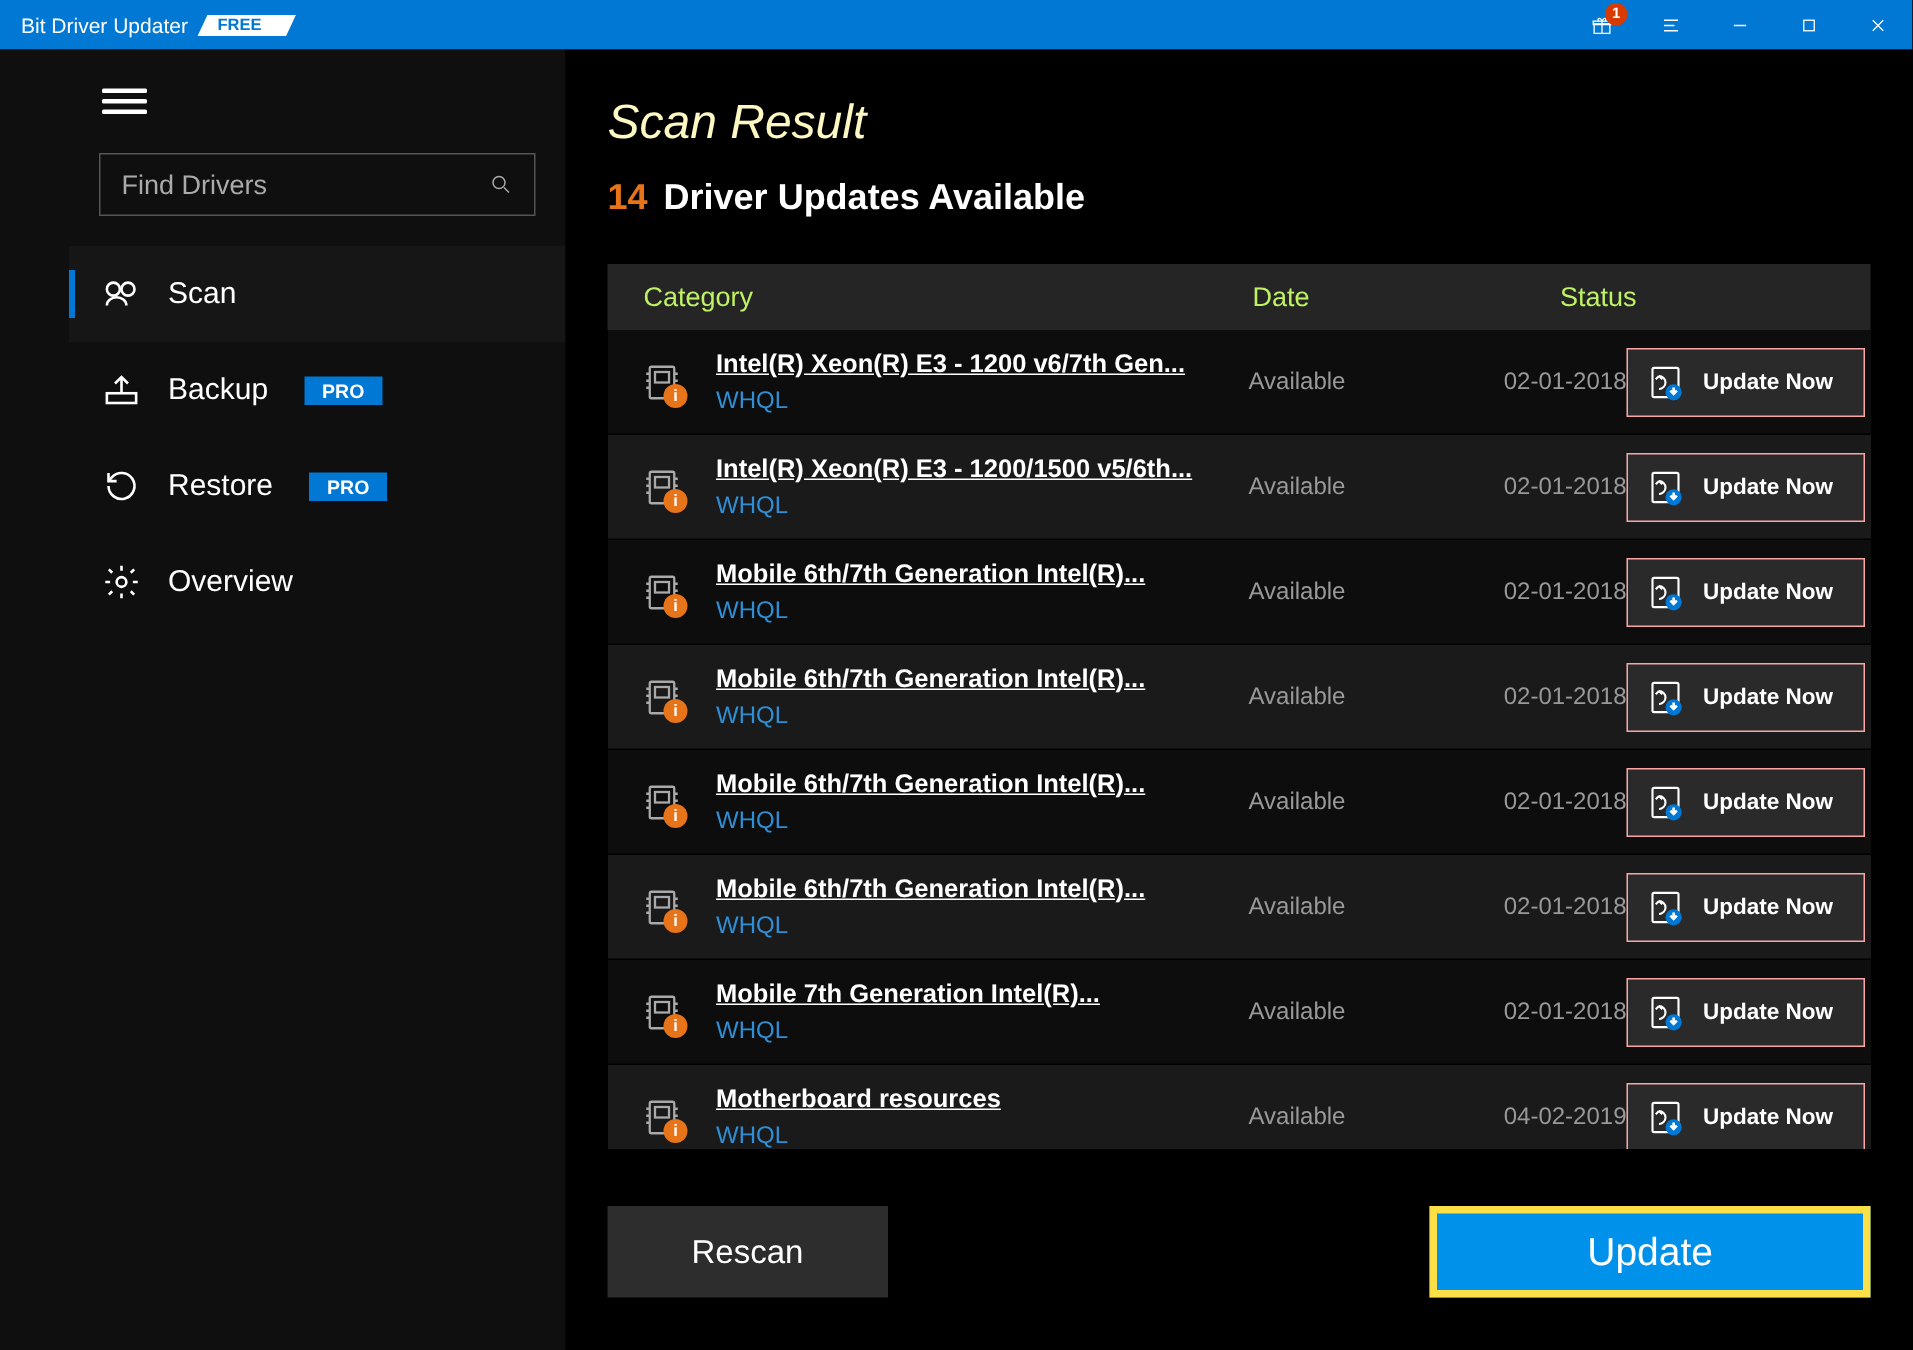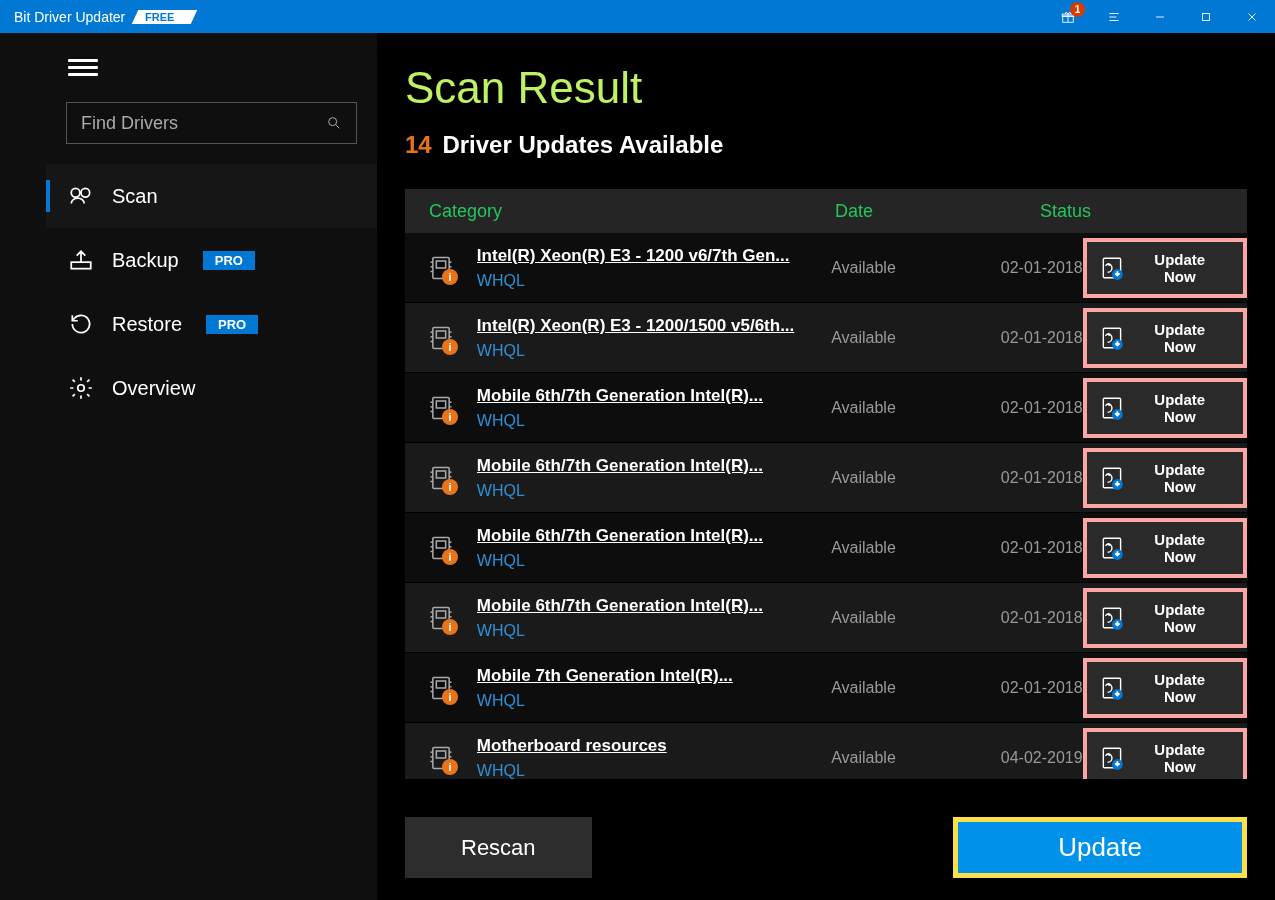--- a/index.html
+++ b/index.html
@@ -27,46 +27,46 @@
 .search-box span{flex:1;}
 
 .nav-item{height:64px;display:flex;align-items:center;padding:0 22px;font-size:20px;cursor:pointer;gap:18px;color:#fff;position:relative;}
 .nav-item.active{background:rgba(255,255,255,0.03);}
 .nav-item.active::before{content:"";position:absolute;left:0;top:16px;bottom:16px;width:4px;background:#0078d4;}
 .nav-icon{width:26px;height:26px;display:flex;align-items:center;justify-content:center;}
 .nav-icon svg{width:26px;height:26px;stroke:#fff;stroke-width:1.6;fill:none;}
 .pro-badge{background:#0078d4;color:#fff;font-size:13px;font-weight:bold;padding:2px 12px;margin-left:6px;}
 
 .main{flex:1;background:#000;display:flex;flex-direction:column;padding:30px 28px 24px 28px;}
-.page-title{font-size:44px;font-weight:300;margin-bottom:18px;color:#bef264;}
+.page-title{font-size:32px;font-weight:300;margin-bottom:18px;color:#fef9c3;font-style:italic;}
 .subtitle{font-size:24px;margin-bottom:30px;font-weight:400;}
 .subtitle .count{color:#e8741a;font-weight:700;margin-right:4px;}
 .subtitle .bold{font-weight:600;}
 
 .table-wrap{position:relative;}
-.table-header{height:44px;background:#252525;display:flex;align-items:center;font-size:18px;color:#22c55e;}
+.table-header{height:44px;background:#252525;display:flex;align-items:center;font-size:18px;color:#bef264;}
 .col-cat{width:430px;padding-left:24px;}
 .col-date{width:205px;}
 .col-status{flex:1;padding-left:0px;}
 
 .table-body{max-height:546px;overflow-y:scroll;}
 .row{height:70px;display:flex;align-items:center;border-bottom:1px solid #000;}
 .row.odd{background:#0d0d0d;}
 .row.even{background:#1a1a1a;}
 .row-icon{width:72px;display:flex;align-items:center;justify-content:center;position:relative;}
 .chip-icon{width:28px;height:28px;position:relative;}
 .chip-icon svg{width:28px;height:28px;stroke:#aaa;stroke-width:1.3;fill:none;}
 .info-dot{position:absolute;bottom:-3px;right:-3px;width:16px;height:16px;background:#e8741a;border-radius:50%;color:#fff;font-size:11px;font-weight:bold;display:flex;align-items:center;justify-content:center;}
 .row-name{width:355px;overflow:hidden;}
 .row-title{font-size:17px;font-weight:700;color:#fff;text-decoration:underline;white-space:nowrap;overflow:hidden;text-overflow:ellipsis;}
 .row-sub{font-size:16px;color:#2f8fd6;margin-top:6px;}
 .row-avail{color:#999;font-size:16px;width:72px;}
 .row-date{color:#999;font-size:16px;width:180px;text-align:right;}
 .row-action{}
-.update-now{display:flex;align-items:center;gap:12px;background:#2a2a2a;border:4px solid #fca5a5;color:#fff;font-weight:bold;font-size:15px;padding:9px 20px 9px 12px;cursor:pointer;}
+.update-now{display:flex;align-items:center;gap:12px;background:#2a2a2a;border:1px solid #fca5a5;color:#fff;font-weight:bold;font-size:15px;padding:9px 20px 9px 12px;cursor:pointer;}
 .update-now svg{width:26px;height:26px;}
 
 
 .table-body::-webkit-scrollbar{width:18px;background:#f0f0f0;}
 .table-body::-webkit-scrollbar-thumb{background:#c0c0c0;}
 .table-body::-webkit-scrollbar-button{height:18px;background:#f0f0f0;}
 
 .footer{display:flex;justify-content:space-between;margin-top:38px;}
 .btn-rescan{background:#2d2d2d;color:#fff;font-size:22px;border:none;padding:14px 56px;cursor:pointer;}
 .btn-update{background:#0091ea;color:#fff;font-size:26px;border:5px solid #fde047;padding:10px 100px;cursor:pointer;font-weight:400;}

